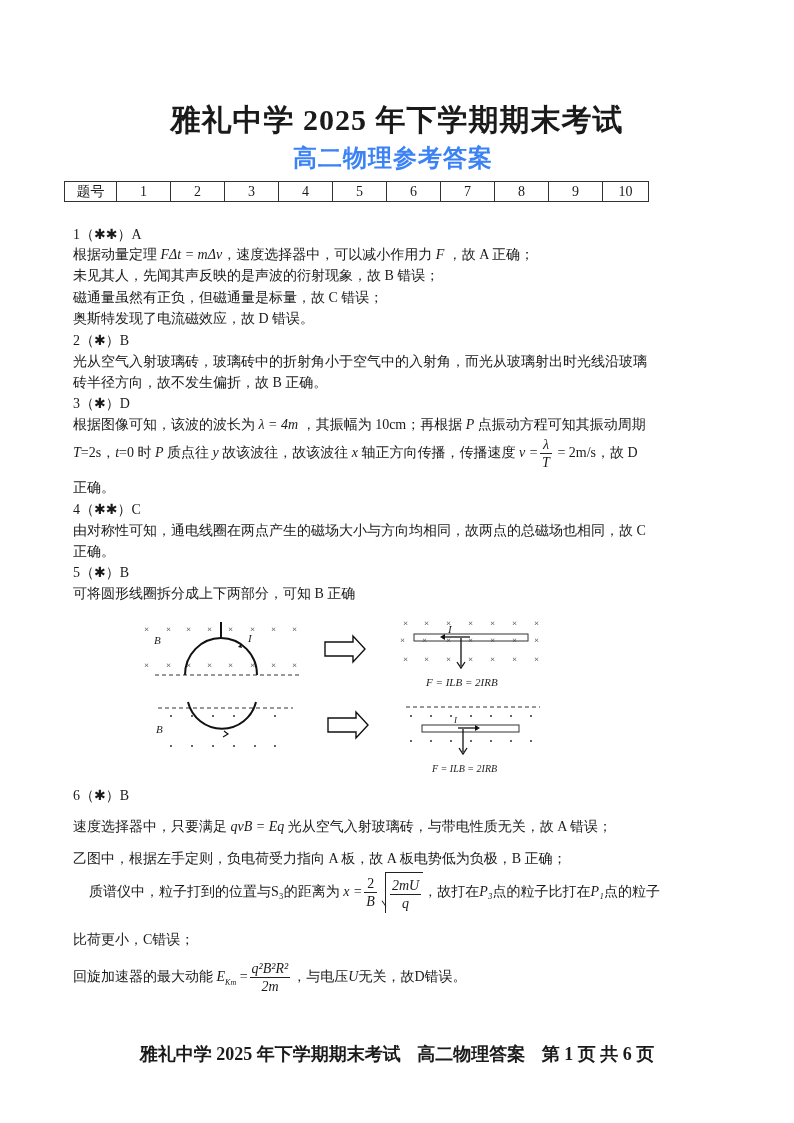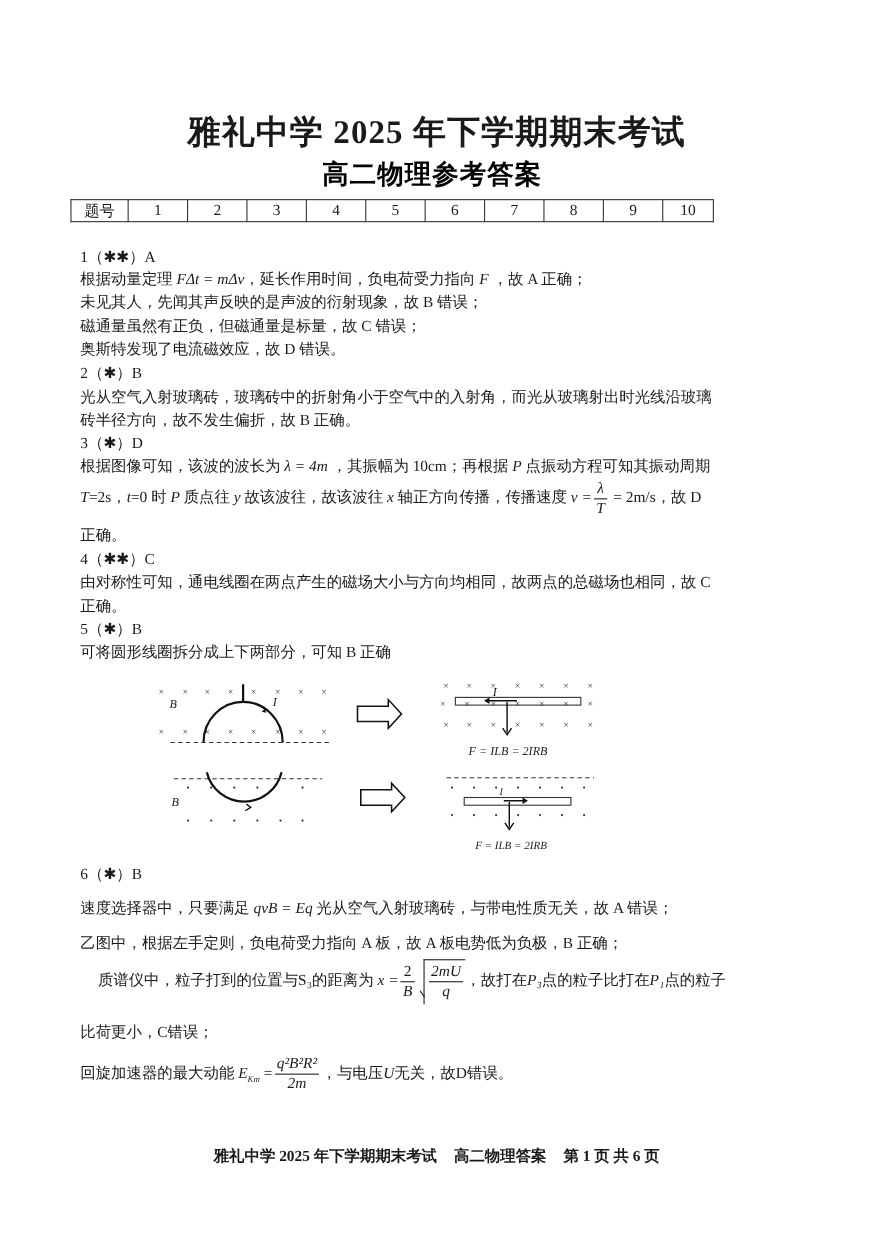--- a/index.html
+++ b/index.html
@@ -1,33 +1,33 @@
 <!DOCTYPE html>
 <html><head>
 <meta charset="utf-8">
 <style>
   * { box-sizing: border-box; margin: 0; padding: 0; }
   html, body { width: 794px; height: 1123px; background: #ffffff; }
   body { position: relative; font-family: "Liberation Serif", "DejaVu Serif", serif; color: #1a1a1a; overflow: hidden; }
   .title { position: absolute; top: 100px; left: 0; width: 794px; text-align: center; font-size: 30px; font-weight: bold; letter-spacing: 1px; color: #1a1a1a; }
-  .subtitle { position: absolute; top: 142px; left: 0; width: 786px; text-align: center; font-size: 24px; font-weight: bold; letter-spacing: 1px; color: #000000; }
+  .subtitle { position: absolute; top: 142px; left: 0; width: 786px; text-align: center; font-size: 24px; font-weight: bold; letter-spacing: 1px; color: #3b82f6; }
   table.ans { position: absolute; top: 181px; left: 64px; border-collapse: collapse; font-size: 14px; padding-left: 36px; }
   table.ans td { border: 1px solid #333; height: 20px; text-align: center; padding: 0; }
   table.ans td.hd { width: 52px; }
   table.ans td.c { width: 54px; }
   table.ans td.c10 { width: 46px; }
   .line { position: absolute; left: 73px; font-size: 14px; line-height: 20px; white-space: nowrap; }
   .it { font-style: italic; }
   .frac { display: inline-block; vertical-align: middle; text-align: center; font-style: italic; line-height: 17px; margin: 0 2px; }
   .frac .num { display: block; border-bottom: 1px solid #222; padding: 0 2px; }
   .frac .den { display: block; padding: 0 2px; }
   .sqrt { display: inline-block; vertical-align: middle; border-left: 1px solid #222; border-top: 1px solid #222; padding-left: 2px; margin-left: 6px; position: relative; }
   .sqrt:before { content: ""; position: absolute; left: -7px; bottom: 6px; width: 7px; height: 1px; background: #222; transform: rotate(55deg); transform-origin: right; }
   .diagram { position: absolute; left: 130px; top: 612px; width: 440px; height: 170px; }
-  .footer { position: absolute; top: 1042px; left: 0; width: 794px; text-align: center; font-size: 14px; font-weight: bold; }
+  .footer { position: absolute; top: 1042px; left: 0; width: 794px; text-align: center; font-size: 18px; font-weight: bold; }
   .footer span { margin: 0 6px; }
 </style>
 </head>
 <body>
 
 <div class="title">雅礼中学 2025 年下学期期末考试</div>
 <div class="subtitle">高二物理参考答案</div>
 
 <table class="ans">
   <tbody>
@@ -42,21 +42,21 @@
     <td class="c">7</td>
     <td class="c">8</td>
     <td class="c">9</td>
     <td class="c10">10</td>
   </tr>
 </tbody>
   </table>
 
 <div class="line" style="top:225px">1（✱✱）A</div>
 <div class="line" style="top:245px">
-  <span>根据动量定理 </span><span class="it">FΔt = mΔv</span><span>，延长作用时间，负电荷受力指向 </span><span class="it">F</span><span> ，故 A 正确；</span>
+  <span>根据动量定理 </span><span class="it">FΔt = mΔv</span><span>，速度选择器中，可以减小作用力 </span><span class="it">F</span><span> ，故 A 正确；</span>
 </div>
 <div class="line" style="top:266px">未见其人，先闻其声反映的是声波的衍射现象，故 B 错误；</div>
 <div class="line" style="top:288px">磁通量虽然有正负，但磁通量是标量，故 C 错误；</div>
 <div class="line" style="top:309px">奥斯特发现了电流磁效应，故 D 错误。</div>
 
 <div class="line" style="top:331px">2（✱）B</div>
 <div class="line" style="top:352px">光从空气入射玻璃砖，玻璃砖中的折射角小于空气中的入射角，而光从玻璃射出时光线沿玻璃</div>
 <div class="line" style="top:373px">砖半径方向，故不发生偏折，故 B 正确。</div>
 
 <div class="line" style="top:394px">3（✱）D</div>

